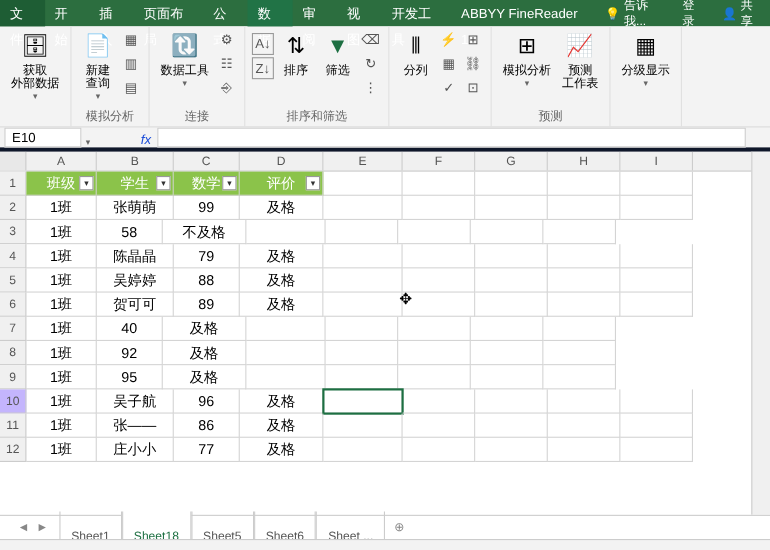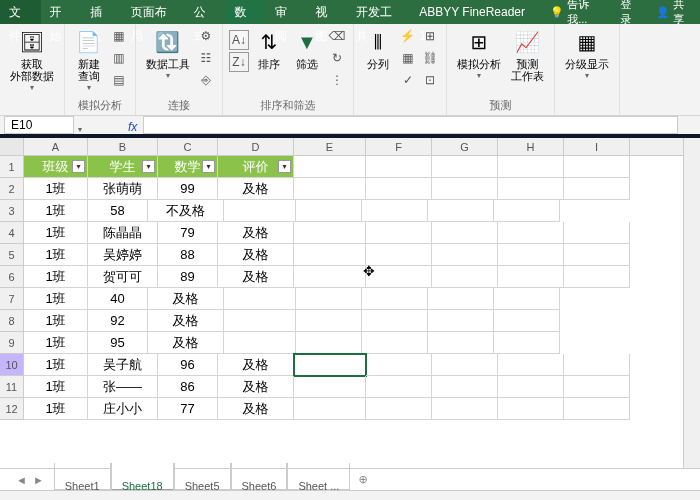--- a/index.html
+++ b/index.html
@@ -34,21 +34,21 @@
 .rowhdr { width: 24px; background: #f0f0f0; border-right: 1px solid #ccc; border-bottom: 1px solid #ccc; text-align: center; font-size: 11px; color: #555; line-height: 22px; }
 .rowhdr.sel { background: #c4b5fd; }
 .cell { border-right: 1px solid #d4d4d4; border-bottom: 1px solid #d4d4d4; padding: 0 4px; text-align: center; line-height: 22px; font-size: 13px; }
 .header-cell { background: #8bc34a; color: #fff; font-weight: normal; position: relative; }
 .filter-arrow { position: absolute; right: 2px; top: 4px; width: 13px; height: 13px; background: #fff; border: 1px solid #999; display: flex; align-items: center; justify-content: center; font-size: 8px; color: #333; }
 .sel-cell { outline: 2px solid #1d6f42; outline-offset: -1px; }
 .cursor-plus { position: absolute; left: 363px; top: 125px; font-size: 14px; color: #000; pointer-events: none; }
 .sheet-tabs { background: #fff; border-top: 1px solid #ccc; height: 22px; display: flex; align-items: center; padding-left: 6px; font-size: 11px; position: absolute; bottom: 10px; width: 700px; }
 .sheet-nav { display: flex; gap: 6px; color: #888; padding: 0 10px; }
 .sheet-tab { border: 1px solid #ccc; border-top: none; padding: 13px 10px; height: 14px; line-height: 20px; color: #555; cursor: pointer; }
-.sheet-tab.active { background: #fff; border-bottom: 8px solid #a3a3a3; color: #1d6f42; }
+.sheet-tab.active { background: #fff; border-bottom: 4px solid #a3a3a3; color: #1d6f42; }
 .sheet-add { padding: 0 8px; color: #888; cursor: pointer; }
 .status-bar { position: absolute; bottom: 0; width: 700px; height: 10px; background: #f3f3f3; border-top: 1px solid #ccc; }
 .scrollbar-v { position: absolute; right: 0; top: 138px; width: 17px; height: 330px; background: #f0f0f0; border-left: 1px solid #ccc; }
 </style>
 </head>
 <body>
 
 <div class="tabbar">
   <div class="tab file">文件</div>
   <div id="tabs-host" style="display: contents;"><div class="tab">开始</div><div class="tab">插入</div><div class="tab">页面布局</div><div class="tab">公式</div><div class="tab active">数据</div><div class="tab">审阅</div><div class="tab">视图</div><div class="tab">开发工具</div><div class="tab">ABBYY FineReader 11</div></div>

